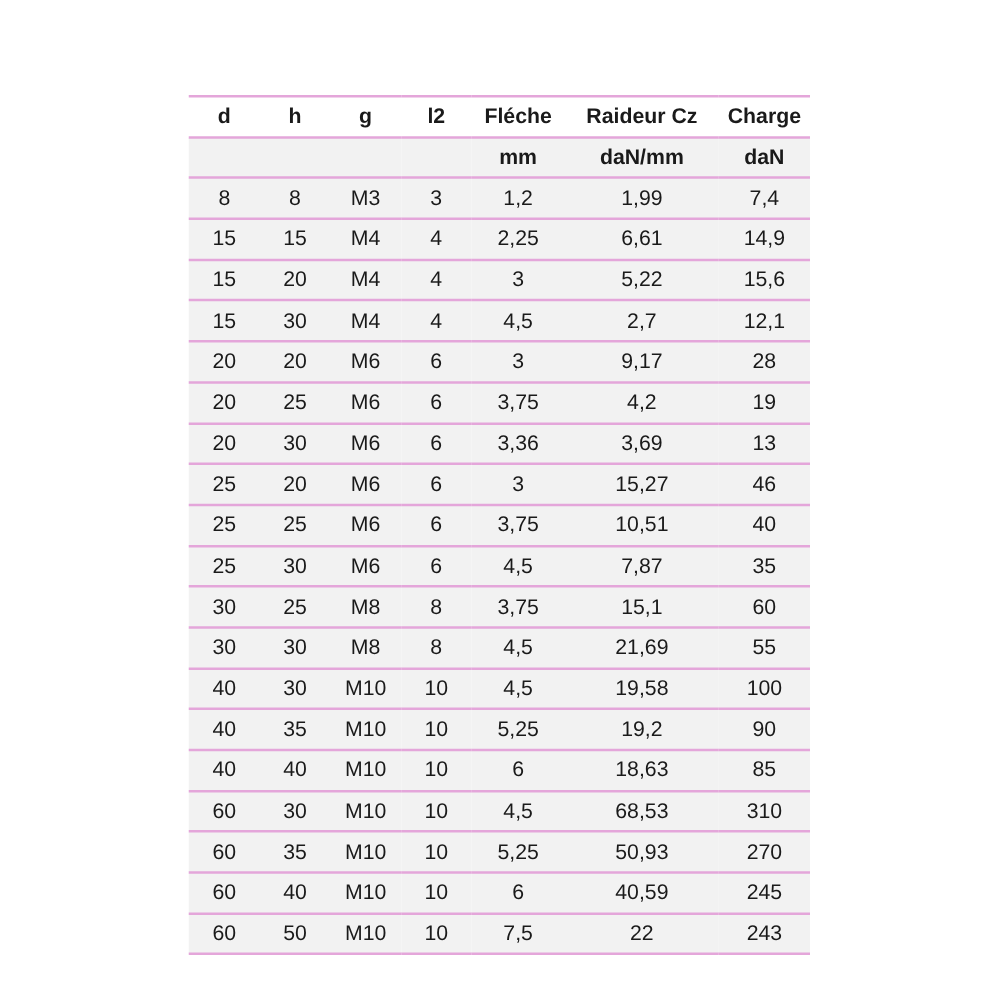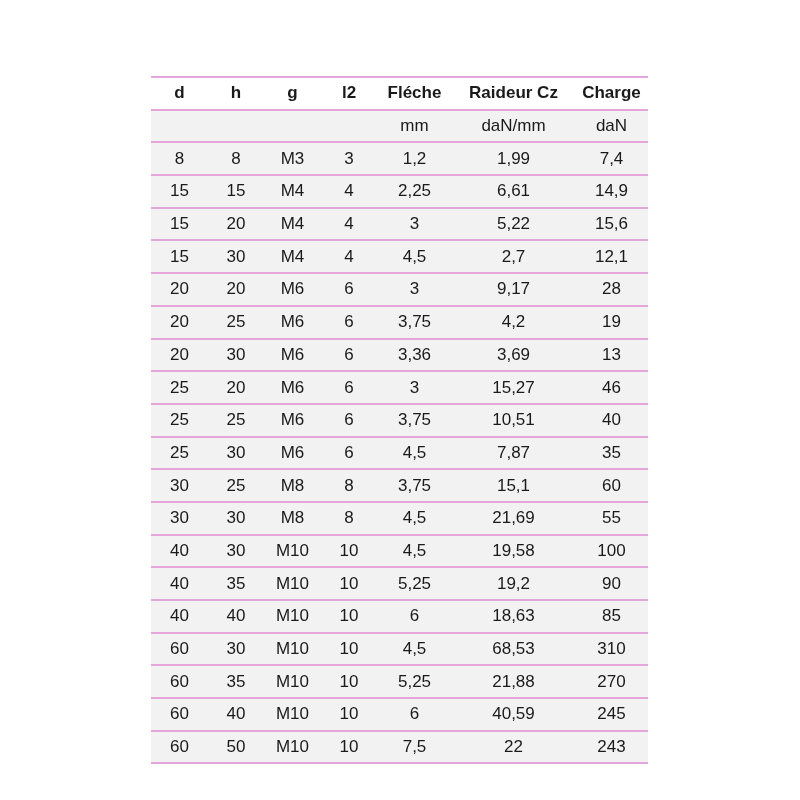--- a/index.html
+++ b/index.html
@@ -3,21 +3,21 @@
   <meta charset="utf-8">
   <style>
     html, body { margin:0; padding:0; background:#ffffff; }
     body { width:800px; height:800px; position:relative; overflow:hidden;
       font-family:"Liberation Sans", "DejaVu Sans", sans-serif; color:#1a1a1a; }
     .tbl { position:absolute; left:151px; top:76px; width:497px; border-collapse:collapse; table-layout:fixed; }
     .tbl td { height:30.7px; padding:0; text-align:center; font-size:17px;
       border-top:2px solid #e4a6da; vertical-align:middle; background:#f2f2f2; }
     .tbl tr:last-child td { border-bottom:2px solid #e4a6da; }
     .tbl tr.hdr td { background:#ffffff; font-weight:bold; font-size:17px; }
-    .tbl tr.units td { font-weight:normal; }
+    .tbl tr.units td { font-weight:bold; }
   </style>
 </head>
 <body>
 
 <table class="tbl">
   <colgroup>
     <col style="width:57px">
       <col style="width:56px">
       <col style="width:57px">
       <col style="width:56px">
@@ -187,21 +187,21 @@
         <td>4,5</td>
         <td>68,53</td>
         <td>310</td>
       </tr>
       <tr>
         <td>60</td>
         <td>35</td>
         <td>M10</td>
         <td>10</td>
         <td>5,25</td>
-        <td>21,88</td>
+        <td>50,93</td>
         <td>270</td>
       </tr>
       <tr>
         <td>60</td>
         <td>40</td>
         <td>M10</td>
         <td>10</td>
         <td>6</td>
         <td>40,59</td>
         <td>245</td>

